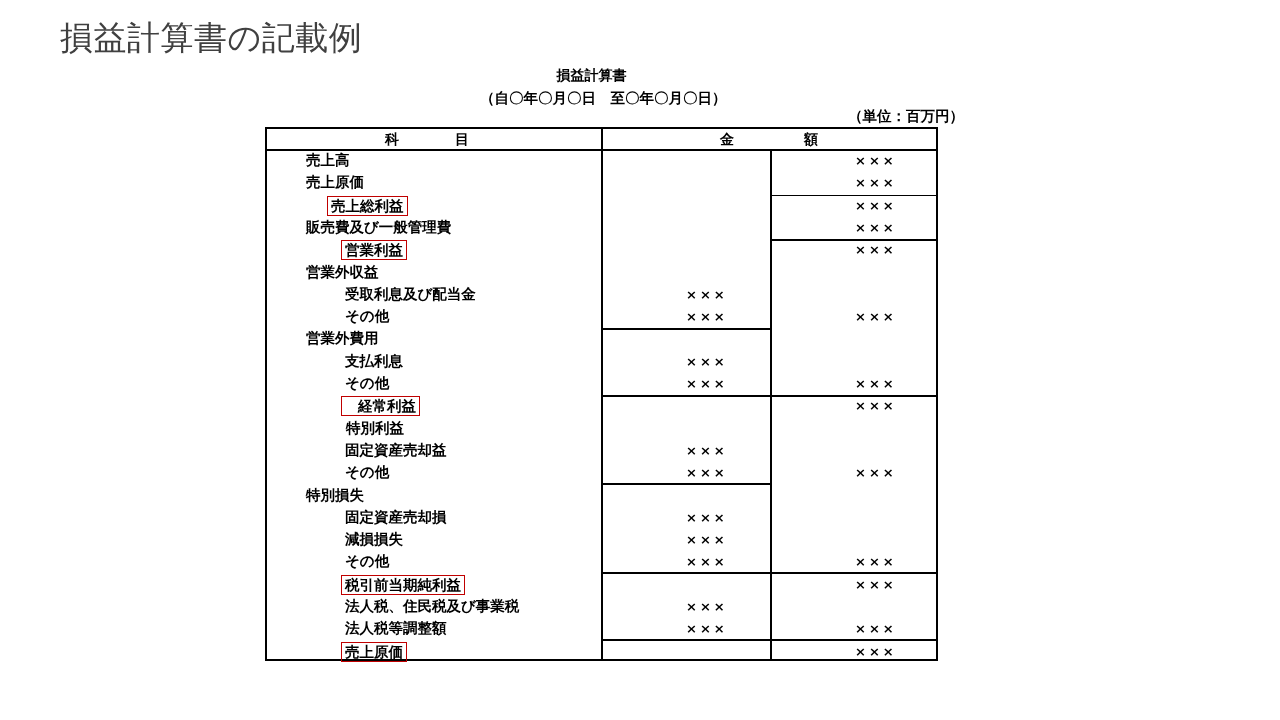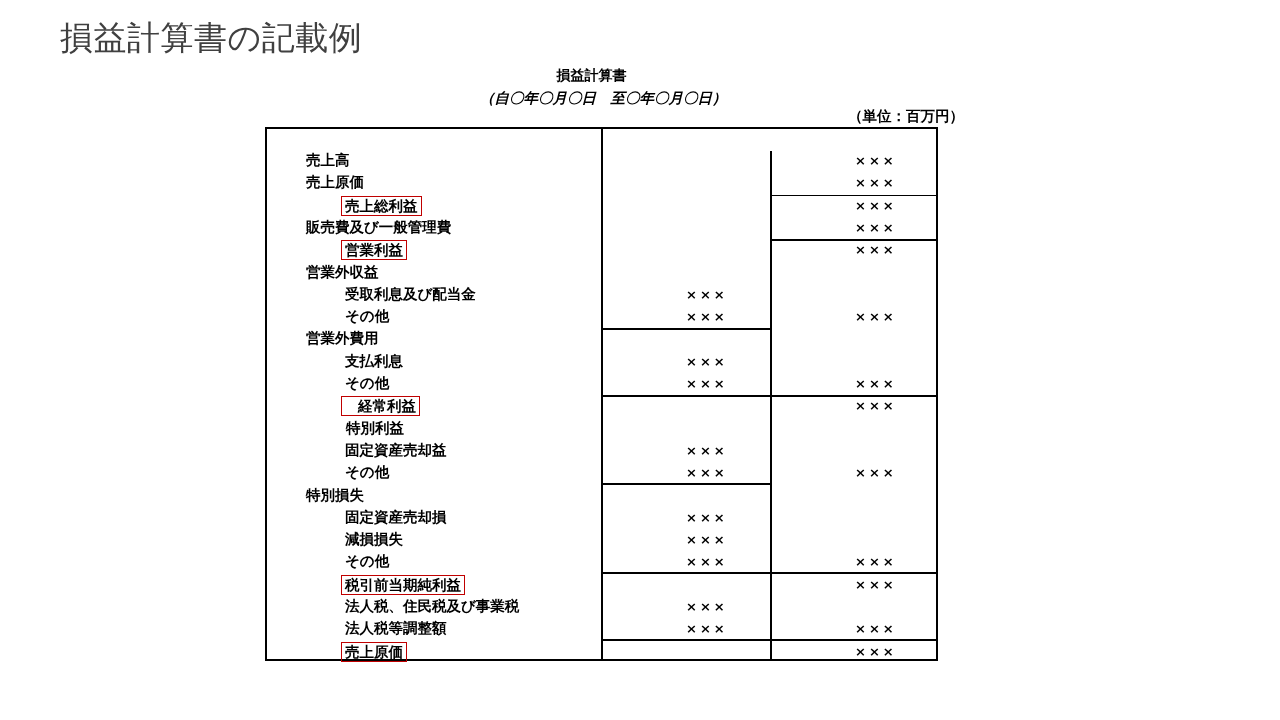--- a/index.html
+++ b/index.html
@@ -1,60 +1,65 @@
 <!DOCTYPE html>
 <html><head>
 <meta charset="utf-8">
 <style>
   html, body { margin:0; padding:0; }
   body { width:1280px; height:720px; background:#ffffff; position:relative; overflow:hidden;
          font-family:"DejaVu Sans", "Liberation Sans", sans-serif; color:#000; }
   .slide-title { position:absolute; left:60px; top:16px; font-size:33px; color:#404040; font-weight:normal; letter-spacing:0.5px; }
   .doc-title { position:absolute; left:0; width:1148px; top:67px; text-align:center; font-size:14px; font-weight:bold; padding-left:35px; box-sizing:border-box; }
-  .doc-period { position:absolute; left:480px; top:89px; font-size:14.5px; font-weight:bold; white-space:pre;font-style:italic; }
+  .doc-period { position:absolute; left:480px; top:89px; font-size:14.5px; font-weight:bold; white-space:pre; }
   .doc-unit { position:absolute; left:848px; top:107px; font-size:14.5px; font-weight:bold; }
   .tbl { position:absolute; left:265px; top:127px; width:673px; height:534px; border:2px solid #000; box-sizing:border-box; }
   .hdr { position:absolute; left:0; top:0; height:22px; width:100%; border-bottom:2px solid #000; box-sizing:border-box; }
   .hdr-cell { position:absolute; top:2px; font-size:14px; font-weight:bold; }
   .vline { position:absolute; width:2px; background:#000; }
   .hline { position:absolute; height:2px; background:#000; }
   .row-label { position:absolute; font-size:14.5px; font-weight:bold; white-space:nowrap; line-height:18px; }
   .row-label.boxed { border:1px solid #c00000; padding:0 3px; margin-left:-4px; }
   .val { position:absolute; font-size:13px; font-weight:bold; letter-spacing:3px; white-space:nowrap; line-height:18px; }
 </style>
 </head>
 <body>
 
 <div class="slide-title">損益計算書の記載例</div>
 
 <div class="doc-title">損益計算書</div>
 <div class="doc-period">（自〇年〇月〇日　至〇年〇月〇日）</div>
 <div class="doc-unit">（単位：百万円）</div>
 
 <div class="tbl">
+  <div class="hdr">
+    <span class="hdr-cell" style="left:118px;">科　　　　目</span>
+    <span class="hdr-cell" style="left:453px;">金</span>
+    <span class="hdr-cell" style="left:537px;">額</span>
+  </div>
 
   <div class="vline" style="left:334px; top:0; height:530px;"></div>
   <div class="vline" style="left:503px; top:22px; height:508px;"></div>
 
   <div class="hline" style="left:503px; width:168px; top:66px; height:1px;"></div>
   <div class="hline" style="left:503px; width:168px; top:110px;"></div>
   <div class="hline" style="left:334px; width:337px; top:266px;"></div>
   <div class="hline" style="left:334px; width:337px; top:443px;"></div>
   <div class="hline" style="left:334px; width:337px; top:510px;"></div>
 
   <div class="hline" style="left:334px; width:169px; top:199px;"></div>
   <div class="hline" style="left:334px; width:169px; top:354px;"></div>
 </div>
 
 <div id="rows">
     <span class="row-label" style="left: 306px; top: 151px;">売上高</span>
     <span class="val" style="left: 855px; top: 152px;">×××</span>
     <span class="row-label" style="left: 306px; top: 173px;">売上原価</span>
     <span class="val" style="left: 855px; top: 174px;">×××</span>
-    <span class="row-label boxed" style="left: 345px; top: 196px;">売上総利益</span>
+    <span class="row-label boxed" style="left: 331px; top: 196px;">売上総利益</span>
     <span class="val" style="left: 855px; top: 197px;">×××</span>
     <span class="row-label" style="left: 306px; top: 218px;">販売費及び一般管理費</span>
     <span class="val" style="left: 855px; top: 219px;">×××</span>
     <span class="row-label boxed" style="left: 345px; top: 240px;">営業利益</span>
     <span class="val" style="left: 855px; top: 241px;">×××</span>
     <span class="row-label" style="left: 306px; top: 263px;">営業外収益</span>
     <span class="row-label" style="left: 345px; top: 285px;">受取利息及び配当金</span>
     <span class="val" style="left: 686px; top: 286px;">×××</span>
     <span class="row-label" style="left: 345px; top: 307px;">その他</span>
     <span class="val" style="left: 686px; top: 308px;">×××</span>

